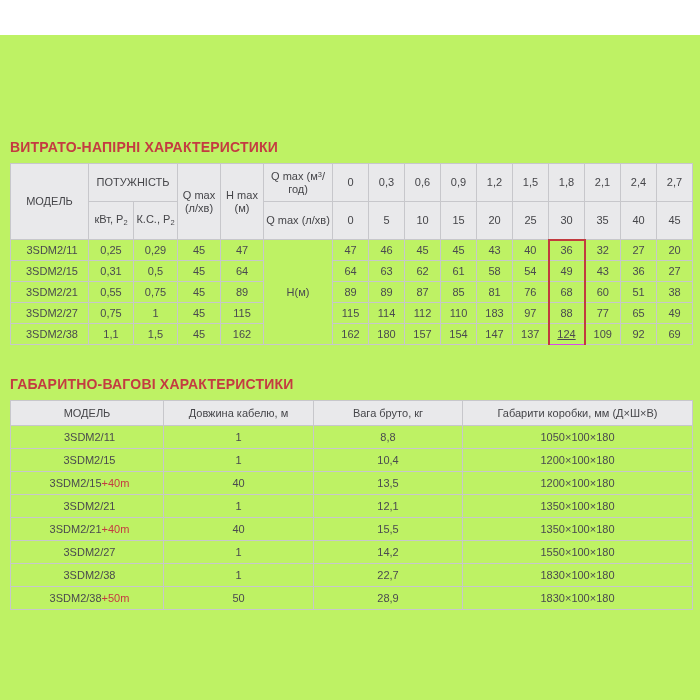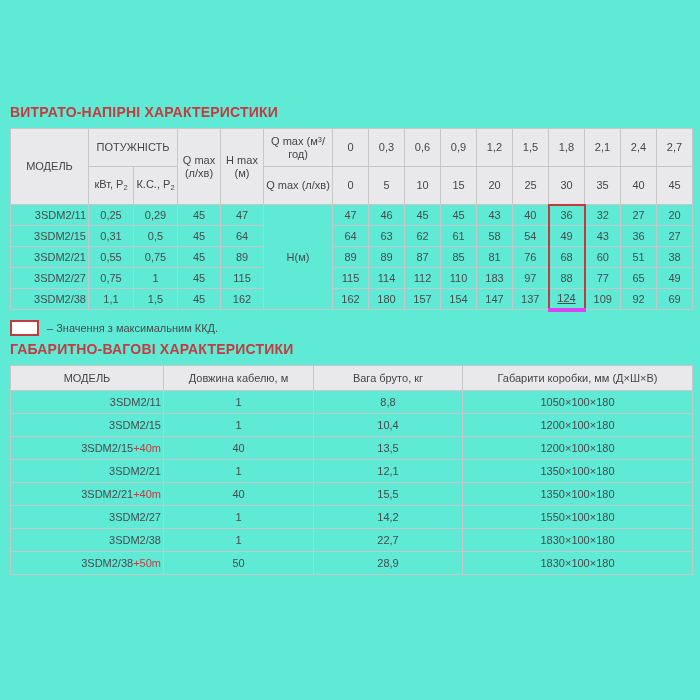--- a/index.html
+++ b/index.html
@@ -1,45 +1,45 @@
 <!DOCTYPE html>
 <html><head>
 <meta charset="utf-8">
 <style>
   html,body{margin:0;padding:0;}
   body{
     width:700px;height:700px;background:#ffffff;
     font-family:"Liberation Sans", sans-serif;
     color:#4a4a4f; position:relative; overflow:hidden;
   }
-  .page{position:absolute;inset:0;background:#5eead4;}
+  .page{position:absolute;inset:0;background:#bef264;margin-top:35px;}
   .section{position:absolute;left:10px;width:682px;}
   .sec-flow{top:104px;}
   .sec-dim{top:341px;}
   h2.title{
     margin:0 0 8px 0;font-size:14px;line-height:16px;font-weight:bold;
     color:#c43b41;letter-spacing:.2px;
   }
   table{border-collapse:collapse;table-layout:fixed;width:682px;}
   th,td{
     border:1px solid #c7c7cb;font-weight:normal;text-align:center;
     vertical-align:middle;font-size:11px;line-height:1.18;color:#4a4a4f;
     padding:1px 2px;overflow:hidden;
   }
   thead th{background:#e9e9eb;color:#454549;}
   sub{font-size:7.5px;vertical-align:-2px;}
   sup{font-size:7.5px;vertical-align:3px;}
   .t-flow thead tr{height:38px;}
   .t-flow tbody tr{height:21px;}
   .t-dim thead tr{height:25px;}
   .t-dim tbody tr{height:23px;}
-  td.model{text-align:right;padding-left:7px;}
+  td.model{text-align:center;padding-left:7px;}
   .hl{border-left:2px solid #c23a3f;border-right:2px solid #c23a3f;}
   .hl-top{border-top:2px solid #c23a3f;}
-  .hl-bottom{border-bottom:4px solid #d946ef;text-decoration:underline;}
+  .hl-bottom{border-bottom:1px solid #d946ef;text-decoration:underline;}
   .legend{display:flex;align-items:center;margin-top:7px;height:18px;}
   .legend-box{
     width:25px;height:12px;border:2px solid #c23a3f;background:#fff;
     display:inline-block;margin-right:8px;flex:0 0 auto;
   }
   .legend-text{font-size:11px;color:#4a4a4f;}
   .red{color:#c43b41;}
 </style>
 </head>
 <body>
@@ -185,24 +185,20 @@
             <td>147</td>
             <td>137</td>
             <td class="hl hl-bottom">124</td>
             <td>109</td>
             <td>92</td>
             <td>69</td>
           </tr>
         </tbody>
     </table>
 
-    <div class="legend">
-      <span class="legend-box"></span>
-      <span class="legend-text">– Значення з максимальним ККД.</span>
-    </div>
   </div>
 
   <div class="section sec-dim">
     <h2 class="title">ГАБАРИТНО-ВАГОВІ ХАРАКТЕРИСТИКИ</h2>
 
     <table class="t-dim">
       <colgroup>
         <col style="width:153px">
           <col style="width:150px">
           <col style="width:149px">

